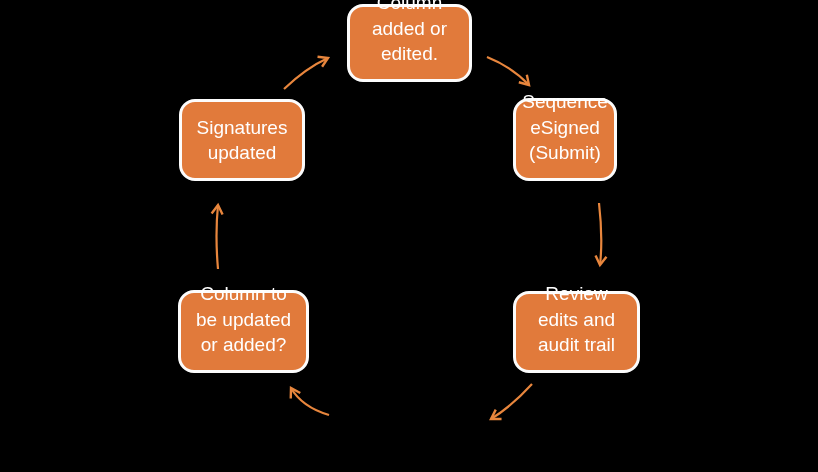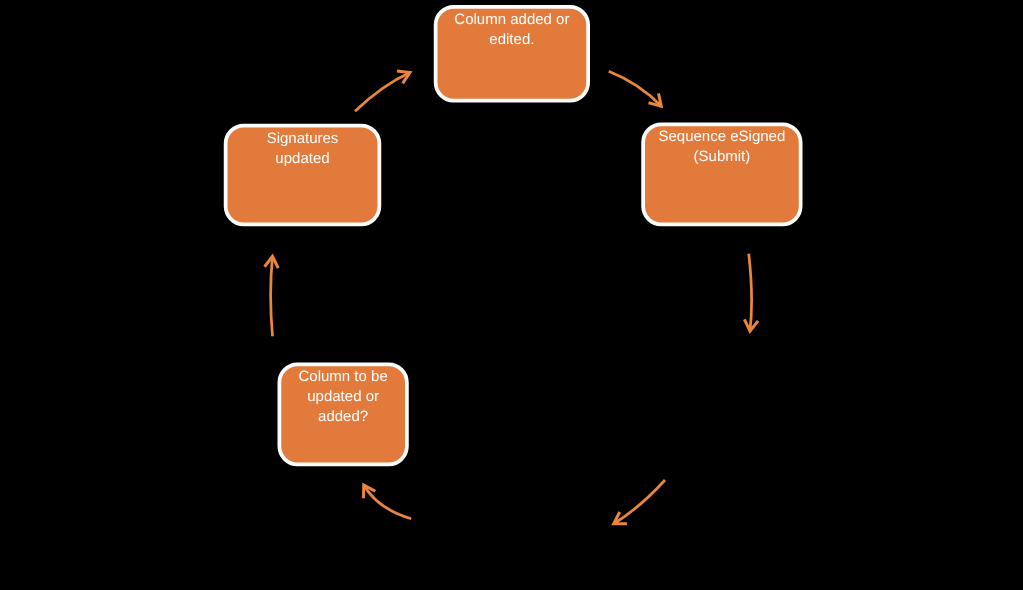--- a/index.html
+++ b/index.html
@@ -17,36 +17,36 @@
     overflow: hidden;
   }
   .canvas {
     position: relative;
     width: 818px; height: 472px;
     background: var(--background);
   }
   .node {
     position: absolute;
     display: flex;
-    align-items: flex-start;
+    align-items: flex-end;
     justify-content: center;
     text-align: center;
     background: var(--node-fill);
     border: 3px solid var(--node-border);
     border-radius: 16px;
     color: var(--node-text);
-    font-size: 12px;
+    font-size: 19px;
     line-height: 1.35;
-    padding: 0 10px;
+    padding: 12px 10px;
   }
   .node-top          { left: 347px; top:   4px; width: 125px; height: 78px; }
-  .node-top-right    { left: 513px; top:  98px; width: 129px; height: 83px; }
+  .node-top-right    { left: 513px; top:  98px; width: 104px; height: 83px; }
   .node-bottom-right { left: 513px; top: 291px; width: 127px; height: 82px; }
   .node-bottom       { left: 348px; top: 388px; width: 124px; height: 80px; }
-  .node-bottom-left  { left: 178px; top: 290px; width: 105px; height: 83px; margin-left: 44px; }
+  .node-bottom-left  { left: 178px; top: 290px; width: 131px; height: 83px; }
   .node-top-left     { left: 179px; top:  99px; width: 126px; height: 82px; }
   svg.arrows {
     position: absolute;
     left: 0; top: 0;
     width: 818px; height: 472px;
     pointer-events: none;
   }
   .arrow, .arrowhead {
     fill: none;
     stroke: var(--arrow-color);
@@ -74,20 +74,23 @@
   </svg>
 
   <div class="node node-top">
     <span>Column added or edited.</span>
   </div>
 
   <div class="node node-top-right">
     <span>Sequence eSigned (Submit)</span>
   </div>
 
+  <div class="node node-bottom-right">
+    <span>Review edits and audit trail</span>
+  </div>
 
 
   <div class="node node-bottom-left">
     <span>Column to be updated or added?</span>
   </div>
 
   <div class="node node-top-left">
     <span>Signatures updated</span>
   </div>
 

